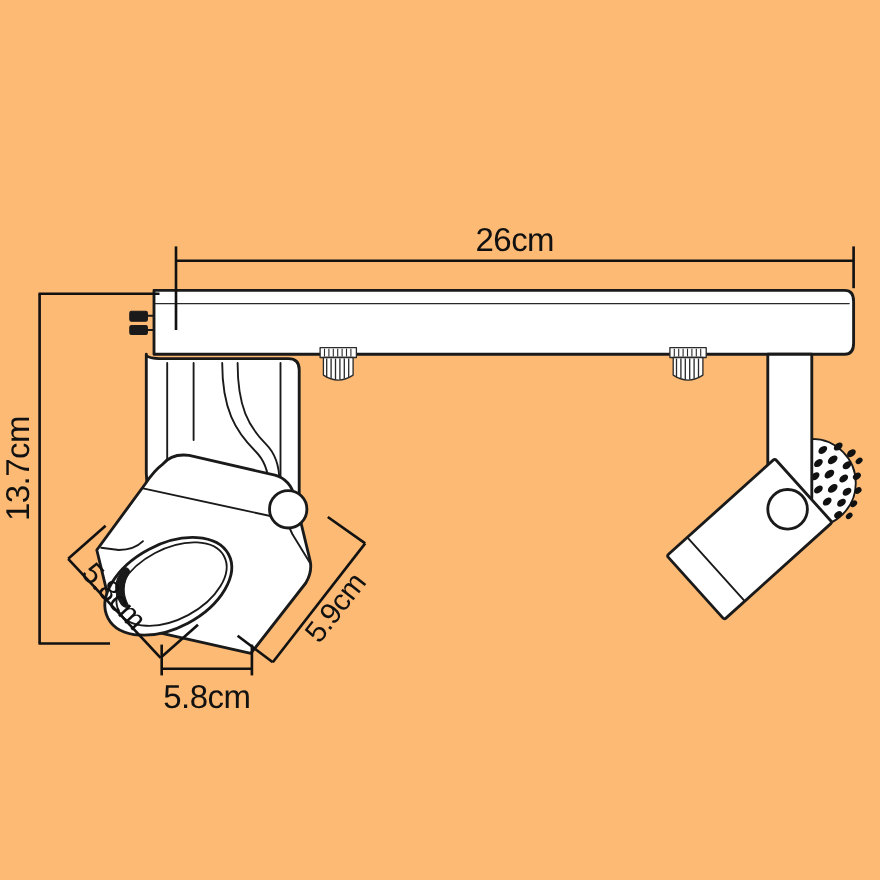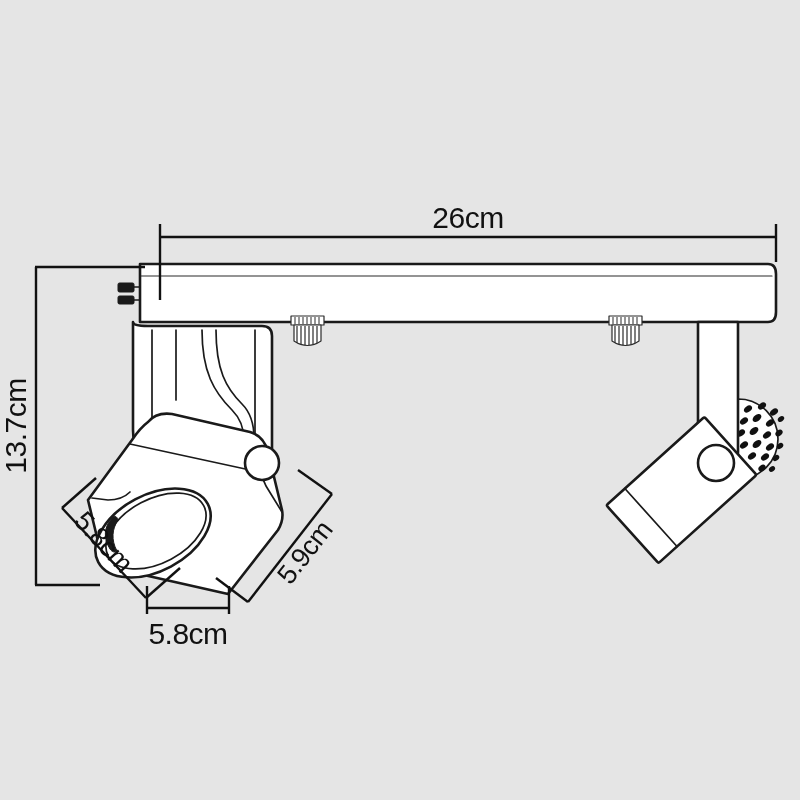--- a/index.html
+++ b/index.html
@@ -11,21 +11,21 @@
   body {
     width: 800px;
     height: 800px;
     font-family: "Liberation Sans", sans-serif;
     overflow: hidden;
   }
   #drawing-root {
     position: relative;
     width: 800px;
     height: 800px;
-    background: #e5e5e5;
+    background: #fdba74;
   }
   svg#tech-drawing {
     display: block;
     width: 800px;
     height: 800px;
   }
   .outline {
     fill: #ffffff;
     stroke: #1a1a1a;
     stroke-width: 2.6;

